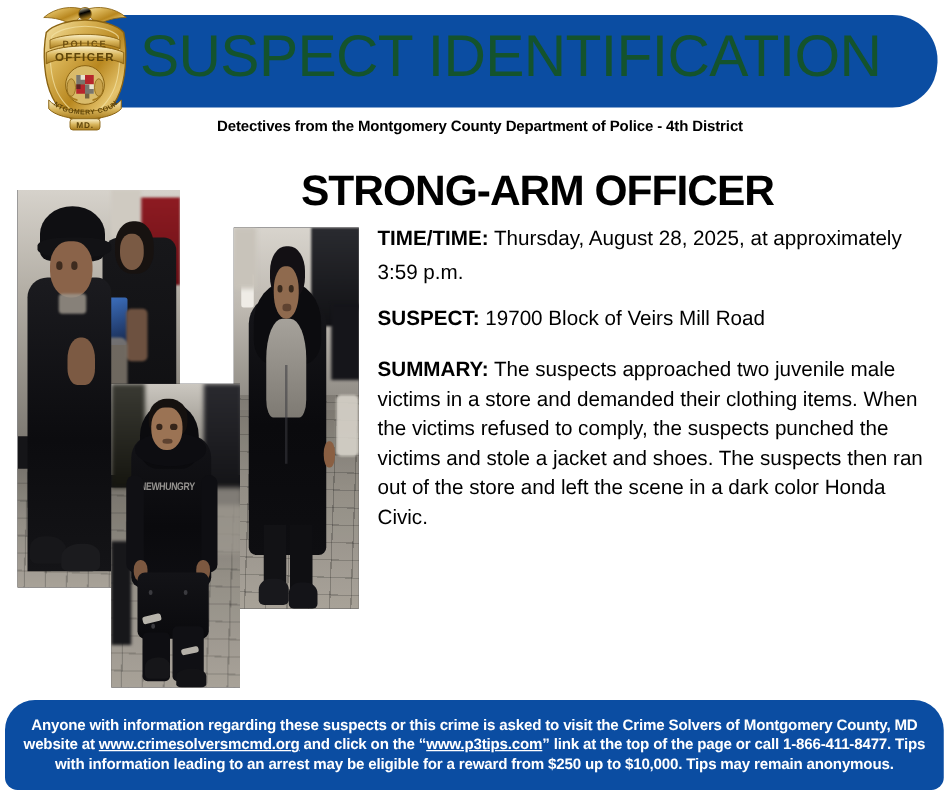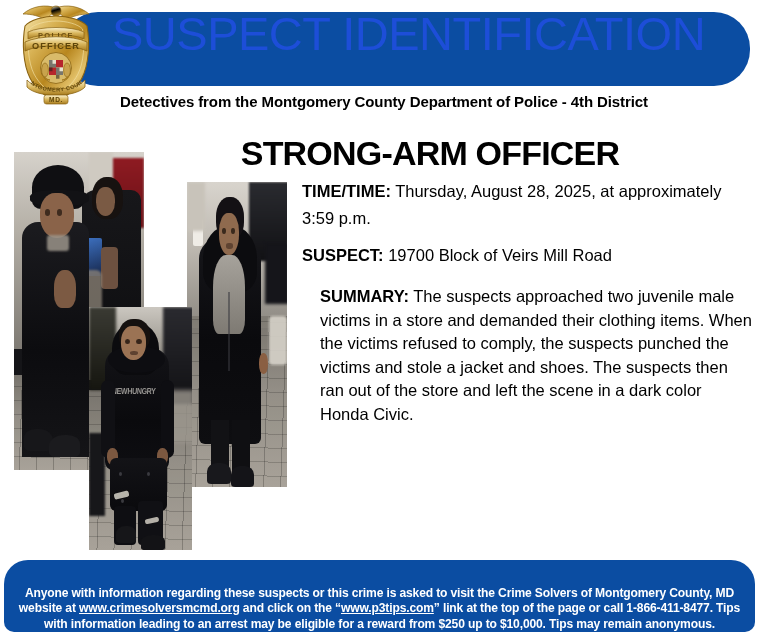--- a/index.html
+++ b/index.html
@@ -23,54 +23,54 @@
     top: 12px;
     width: 688px;
     height: 74px;
     background: #0b4da2;
     border-radius: 36px 36px 36px 36px;
     z-index: 1;
   }
   #header-title {
     position: absolute;
     left: 112px;
-    top: 0;
+    top: 11px;
     width: 620px;
     height: 66px;
     display: flex;
     align-items: center;
     justify-content: flex-start;
-    color: #1d4ed8;
+    color: #14532d;
     font-size: 47px;
     line-height: 1;
     letter-spacing: -0.5px;
     font-weight: 400;
     white-space: nowrap;
     z-index: 3;
   }
 
   
   #badge {
     position: absolute;
-    left: 8px;
+    left: 20px;
     top: 2px;
     width: 96px;
     height: 104px;
     z-index: 4;
   }
   #badge svg { display: block; }
 
   
   #subtitle {
     position: absolute;
     left: 20px;
     top: 92px;
     width: 728px;
     text-align: center;
-    font-size: 15px;
+    font-size: 12px;
     font-weight: bold;
     line-height: 19px;
     letter-spacing: -0.1px;
     z-index: 2;
   }
 
   
   #headline {
     position: absolute;
     left: 110px;
@@ -176,42 +176,41 @@
     z-index: 2;
   }
   .detail-block {
     font-size: 16.5px;
     line-height: 27px;
     margin-bottom: 10px;
   }
   .detail-block.summary {
     line-height: 23.5px;
     margin-top: 16px;
-    margin-left: 18px;
   }
   .detail-label {
     font-weight: bold;
   }
   .detail-value {
     font-weight: normal;
   }
 
   
   #footer {
     position: absolute;
     left: 4px;
     top: 560px;
     width: 751px;
     height: 72px;
     background: #0b4da2;
     border-radius: 24px 24px 10px 10px;
     color: #ffffff;
     z-index: 3;
     display: flex;
-    align-items: flex-end;
+    align-items: center;
     justify-content: center;
   }
   #footer-text {
     width: 726px;
     text-align: center;
     font-size: 12.1px;
     line-height: 15.4px;
     font-weight: bold;
     letter-spacing: -0.15px;
   }

